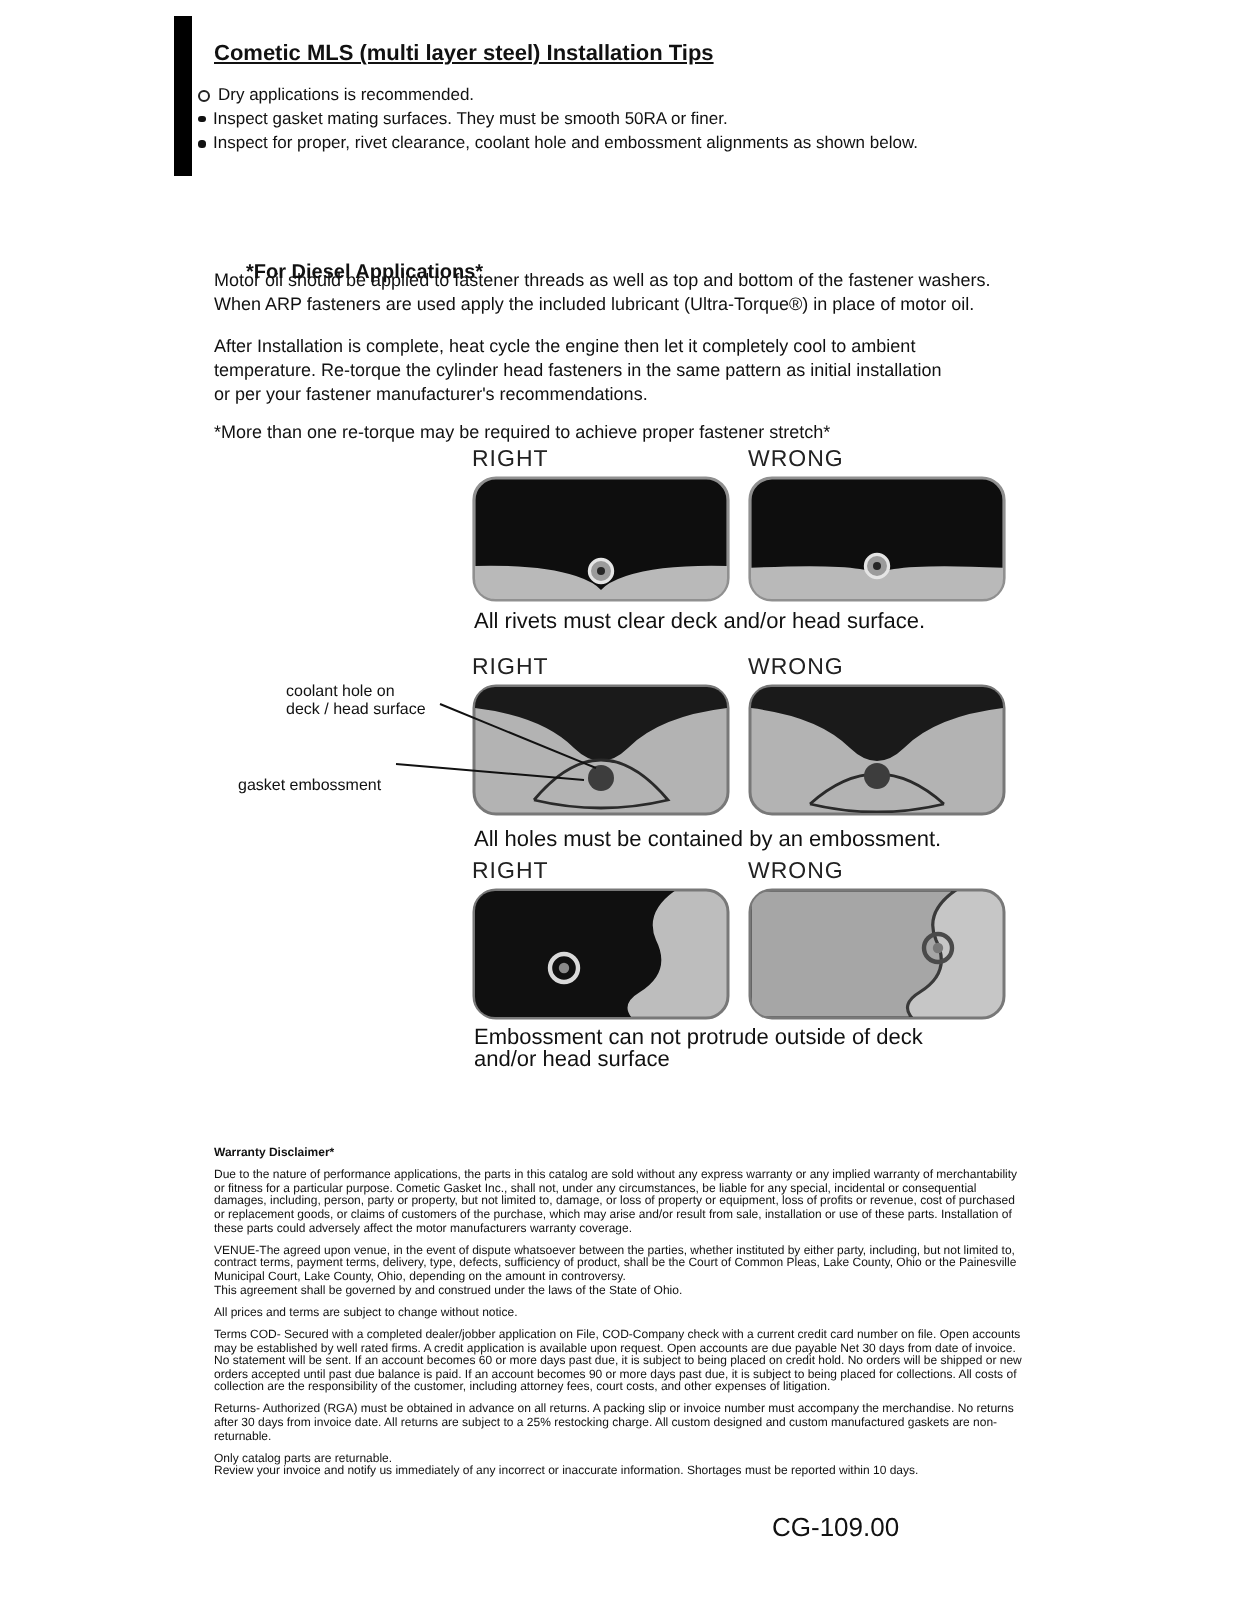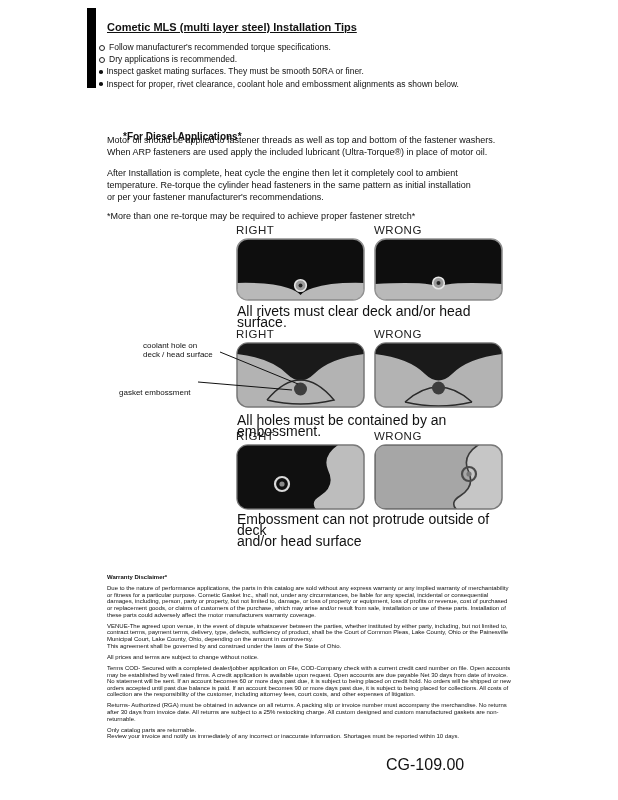--- a/index.html
+++ b/index.html
@@ -18,43 +18,39 @@
   .marker-dot { width:3.5px; height:3.5px; background:#111; border-radius:50%; margin:2.8px 4px 0 0; flex:none; }
   .sub { }
 
   .h2 { position:absolute; left:107px; top:115px; margin:16px; font-size:10px; font-weight:bold; }
   .body-text { position:absolute; left:107px; width:430px; font-size:9px; line-height:12.2px; white-space:pre-line; }
   .p1 { top:134px; }
   .p2 { top:167px; }
   .note { top:210px; white-space:normal; }
 
   .dlabel { position:absolute; width:129px; text-align:left; font-size:11.5px; letter-spacing:0.5px; color:#222; }
-  .caption { position:absolute; left:237px; font-size:14px; line-height:11px; color:#111; white-space:pre-line; width:280px; }
+  .caption { position:absolute; left:237px; font-size:11px; line-height:11px; color:#111; white-space:pre-line; width:280px; }
   .callout { position:absolute; font-size:8px; line-height:9px; color:#111; white-space:pre-line; }
 
   .legal { position:absolute; left:107px; top:574px; width:407px; }
   .legal-h { margin:0 0 5px 0; font-size:6.5px; font-weight:bold; }
   .legal p { margin:0 0 4.6px 0; font-size:6px; line-height:6.6px; white-space:pre-line; }
 
-  .footer { position:absolute; left:386px; top:756px; font-size:16px; color:#111; }
+  .footer { position:absolute; left:386px; top:756px; font-size:13px; color:#111; }
 </style>
 </head>
 <body>
 
 <div class="page">
 
   <div class="edge-mark"></div>
 
   <h1 class="title">Cometic MLS (multi layer steel) Installation Tips</h1>
 
   <div class="tips">
-    <div class="line">
-      <span class="marker-o"></span>
-      <span>Follow manufacturer's recommended torque specifications.</span>
-    </div>
     <div class="line">
       <span class="marker-o"></span>
       <span>Dry applications is recommended.</span>
     </div>
     <div class="line sub">
       <span class="marker-dot"></span>
       <span>Inspect gasket mating surfaces.  They must be smooth 50RA or finer.</span>
     </div>
     <div class="line sub">
       <span class="marker-dot"></span>

